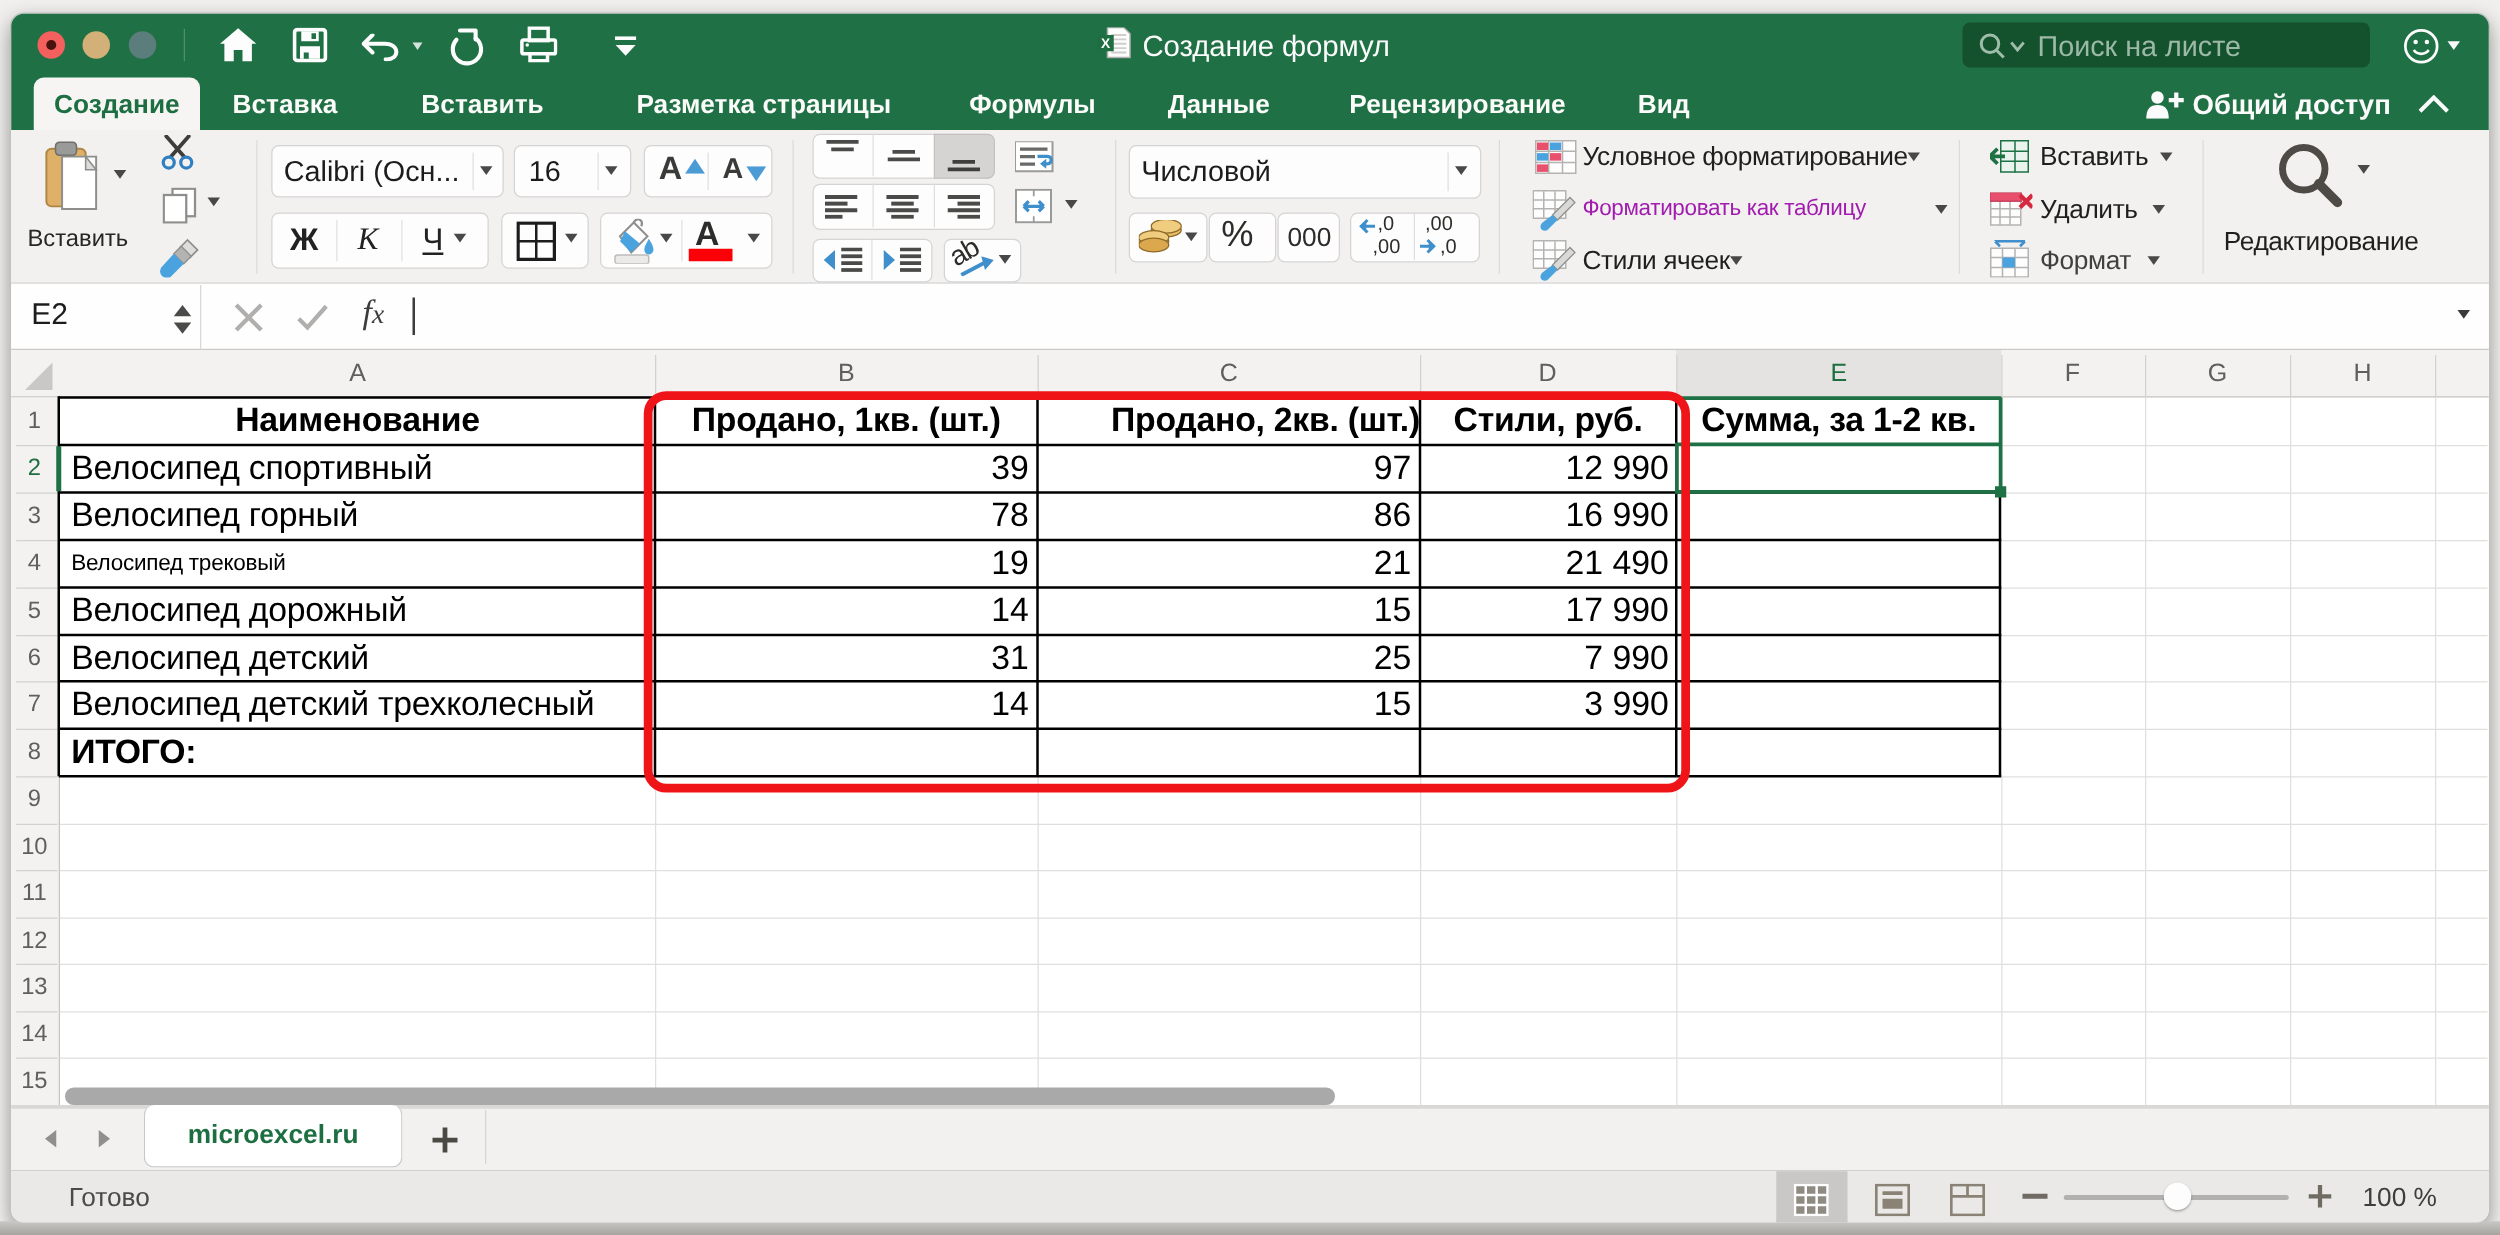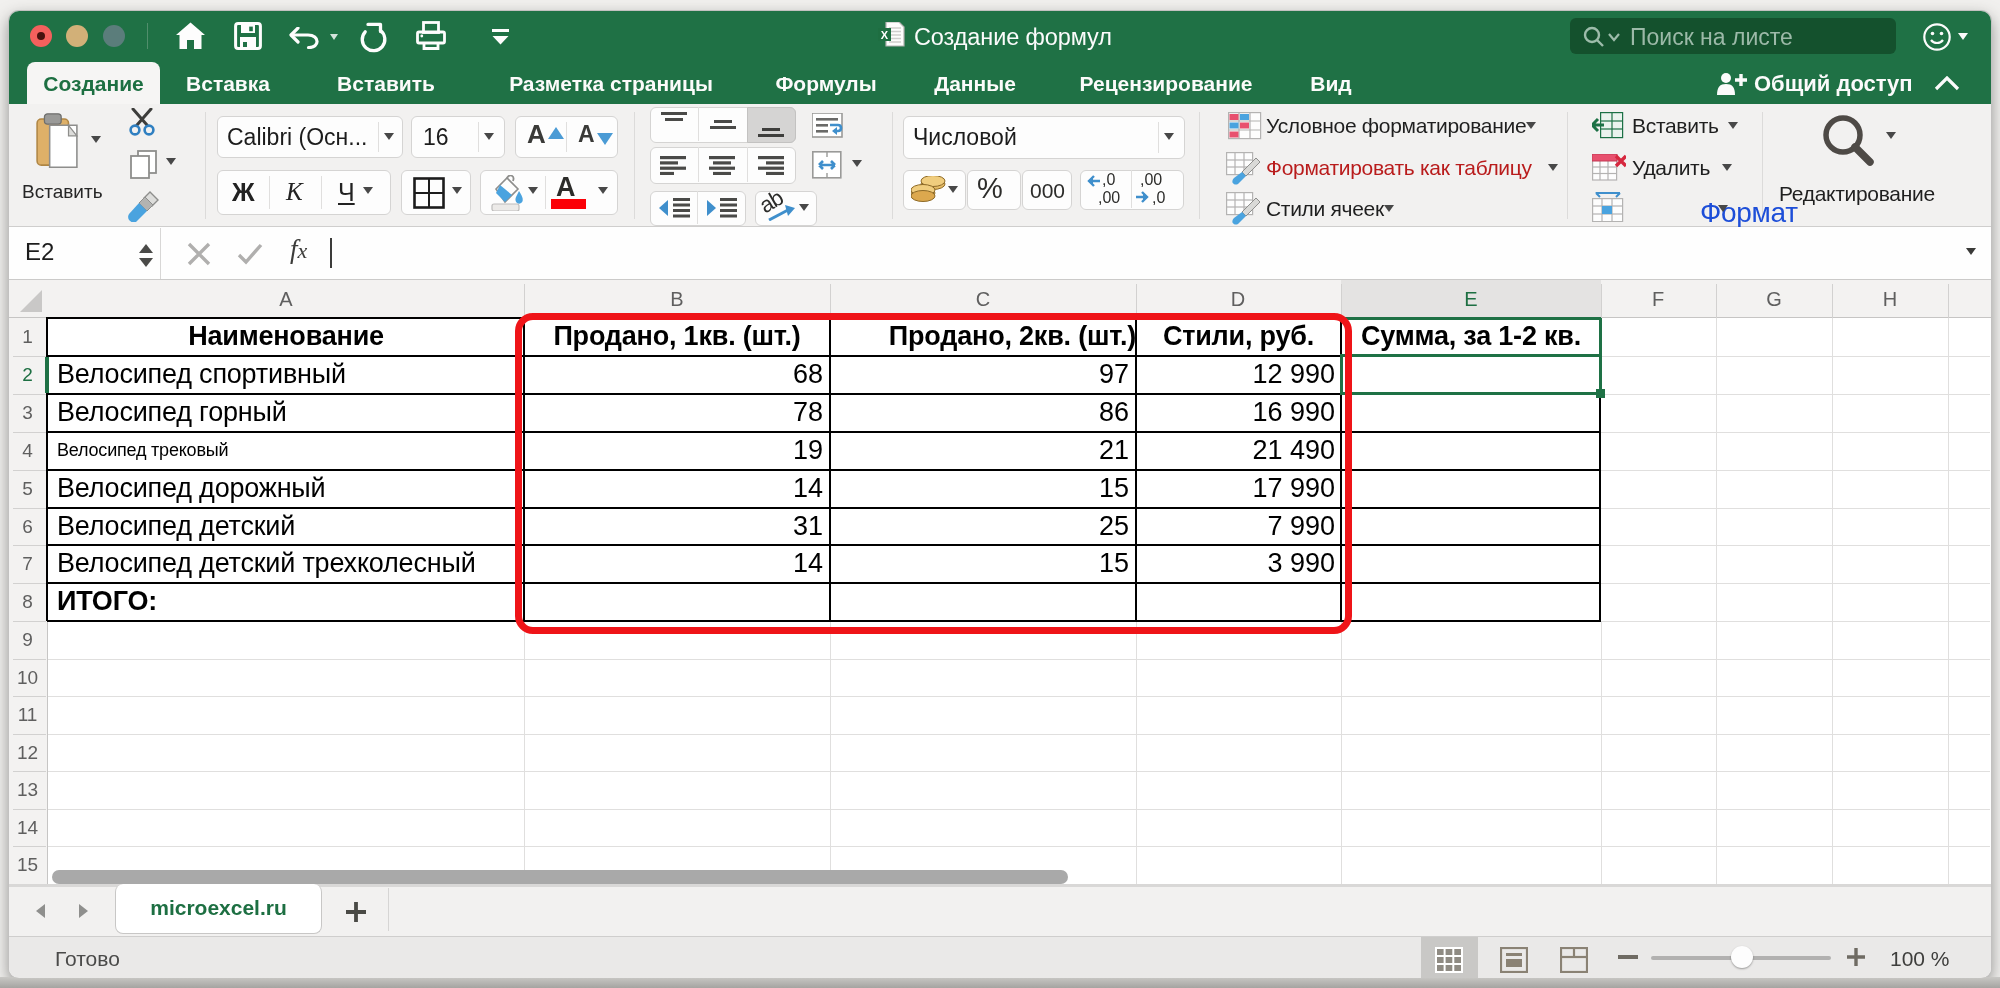--- a/index.html
+++ b/index.html
@@ -297,21 +297,21 @@
     <g stroke="#b4b3b2" stroke-width="1.2" fill="#fdfdfd">
       <rect x="0.6" y="0.6" width="26" height="22"></rect>
       <line x1="0" y1="8" x2="27" y2="8"></line>
       <line x1="0" y1="15" x2="27" y2="15"></line>
       <line x1="9" y1="1" x2="9" y2="23"></line>
       <line x1="18" y1="1" x2="18" y2="23"></line>
     </g>
     <path d="M30 6 L16 20 L20 24 L34 10 Z" fill="#d9d9d7" stroke="#8e8e8c" stroke-width="1"></path>
     <path d="M16 20 L20 24 L12 32 C8 34 4 30 8 26 Z" fill="#4aa3df"></path>
   </svg>
-<div class="a" style="left:1266px;top:156px;font-size:21px;letter-spacing:-0.3px;color:#b91c1c">Форматировать как таблицу</div>
+<div class="a" style="left:1266px;top:156px;font-size:18px;letter-spacing:-0.3px;color:#a21caf">Форматировать как таблицу</div>
 <div class="caret a" style="left:1548px;top:164px;border-left-width:5px;border-right-width:5px;border-top-width:7px"></div>
 <svg class="a" style="left:1226px;top:192px" width="36" height="34" viewBox="0 0 36 34">
     <g stroke="#b4b3b2" stroke-width="1.2" fill="#fdfdfd">
       <rect x="0.6" y="0.6" width="26" height="22"></rect>
       <line x1="0" y1="8" x2="27" y2="8"></line>
       <line x1="0" y1="15" x2="27" y2="15"></line>
       <line x1="9" y1="1" x2="9" y2="23"></line>
       <line x1="18" y1="1" x2="18" y2="23"></line>
     </g>
     <path d="M30 6 L16 20 L20 24 L34 10 Z" fill="#d9d9d7" stroke="#8e8e8c" stroke-width="1"></path>
@@ -347,21 +347,21 @@
     <path d="M4 1 H28 M4 1 L8 5 M4 1 L8 -3 M28 1 L24 5" stroke="#3f8fcc" stroke-width="2" fill="none"></path>
     <g stroke="#b4b3b2" stroke-width="1.2" fill="#fdfdfd">
       <rect x="0.6" y="6.6" width="30" height="23"></rect>
       <line x1="0" y1="14" x2="31" y2="14"></line>
       <line x1="0" y1="22" x2="31" y2="22"></line>
       <line x1="10" y1="7" x2="10" y2="30"></line>
       <line x1="20" y1="7" x2="20" y2="30"></line>
     </g>
     <rect x="10" y="14" width="10" height="8" fill="#4aa3df"></rect>
   </svg>
-<div class="a" style="left:1700px;top:197px;font-size:28px;letter-spacing:-0.3px;color:#1d4ed8">Формат</div>
+<div class="a" style="left:1632px;top:197px;font-size:21px;letter-spacing:-0.3px;color:#404040">Формат</div>
 <div class="caret a" style="left:1718px;top:205px;border-left-width:5px;border-right-width:5px;border-top-width:7px"></div>
 <svg class="a" style="left:1818px;top:110px" width="60" height="60" viewBox="0 0 60 60">
     <circle cx="25" cy="25" r="17" fill="none" stroke="#4e4a46" stroke-width="5.5"></circle>
     <line x1="37" y1="37" x2="52" y2="52" stroke="#4e4a46" stroke-width="7.5" stroke-linecap="round"></line>
   </svg>
 <div class="caret a" style="left:1886px;top:132px;border-left-width:5px;border-right-width:5px;border-top-width:7px"></div>
 <div class="a" style="left:1779px;top:182px;font-size:21px;letter-spacing:-0.3px;color:#1f1f1f">Редактирование</div>
 <div class="a" style="left:9px;top:227px;width:1982px;height:53px;background:#fefefe;border-bottom:1px solid #cbcac9"></div>
 <div class="a" style="left:25px;top:238px;font-size:24px;color:#1c1c1c">E2</div>
 <svg class="a" style="left:138px;top:244px" width="16" height="24" viewBox="0 0 16 24">
@@ -487,21 +487,21 @@
 <div class="a" style="left:830px;width:306px;text-align:right;top:318px;height:38px;line-height:37px;font-size:27px;font-weight:700;letter-spacing:-0.2px;white-space:nowrap">Продано, 2кв. (шт.)</div>
 <div class="a" style="left:1136px;width:205px;text-align:center;top:318px;height:38px;line-height:37px;font-size:27px;font-weight:700;letter-spacing:-0.2px;white-space:nowrap">Стили, руб.</div>
 <div class="a" style="left:1341px;width:260px;text-align:center;top:318px;height:38px;line-height:37px;font-size:27px;font-weight:700;letter-spacing:-0.2px;white-space:nowrap">Сумма, за 1-2 кв.</div>
 <div class="a" style="left:57px;top:356px;height:38px;line-height:37px;font-size:27px;font-weight:400;letter-spacing:-0.2px;white-space:nowrap">Велосипед спортивный</div>
 <div class="a" style="left:57px;top:394px;height:38px;line-height:37px;font-size:27px;font-weight:400;letter-spacing:-0.2px;white-space:nowrap">Велосипед горный</div>
 <div class="a" style="left:57px;top:432px;height:38px;line-height:37px;font-size:18px;font-weight:400;letter-spacing:-0.2px;white-space:nowrap">Велосипед трековый</div>
 <div class="a" style="left:57px;top:470px;height:38px;line-height:37px;font-size:27px;font-weight:400;letter-spacing:-0.2px;white-space:nowrap">Велосипед дорожный</div>
 <div class="a" style="left:57px;top:508px;height:38px;line-height:37px;font-size:27px;font-weight:400;letter-spacing:-0.2px;white-space:nowrap">Велосипед детский</div>
 <div class="a" style="left:57px;top:545px;height:38px;line-height:37px;font-size:27px;font-weight:400;letter-spacing:-0.2px;white-space:nowrap">Велосипед детский трехколесный</div>
 <div class="a" style="left:57px;top:583px;height:38px;line-height:37px;font-size:27px;font-weight:700;letter-spacing:-0.2px;white-space:nowrap">ИТОГО:</div>
-<div class="a" style="left:423px;width:400px;text-align:right;top:356px;height:38px;line-height:37px;font-size:27px;font-weight:400;letter-spacing:0px;white-space:nowrap">68</div>
+<div class="a" style="left:423px;width:400px;text-align:right;top:356px;height:38px;line-height:37px;font-size:27px;font-weight:400;letter-spacing:0px;white-space:nowrap">39</div>
 <div class="a" style="left:729px;width:400px;text-align:right;top:356px;height:38px;line-height:37px;font-size:27px;font-weight:400;letter-spacing:0px;white-space:nowrap">97</div>
 <div class="a" style="left:935px;width:400px;text-align:right;top:356px;height:38px;line-height:37px;font-size:27px;font-weight:400;letter-spacing:0px;white-space:nowrap">12 990</div>
 <div class="a" style="left:423px;width:400px;text-align:right;top:394px;height:38px;line-height:37px;font-size:27px;font-weight:400;letter-spacing:0px;white-space:nowrap">78</div>
 <div class="a" style="left:729px;width:400px;text-align:right;top:394px;height:38px;line-height:37px;font-size:27px;font-weight:400;letter-spacing:0px;white-space:nowrap">86</div>
 <div class="a" style="left:935px;width:400px;text-align:right;top:394px;height:38px;line-height:37px;font-size:27px;font-weight:400;letter-spacing:0px;white-space:nowrap">16 990</div>
 <div class="a" style="left:423px;width:400px;text-align:right;top:432px;height:38px;line-height:37px;font-size:27px;font-weight:400;letter-spacing:0px;white-space:nowrap">19</div>
 <div class="a" style="left:729px;width:400px;text-align:right;top:432px;height:38px;line-height:37px;font-size:27px;font-weight:400;letter-spacing:0px;white-space:nowrap">21</div>
 <div class="a" style="left:935px;width:400px;text-align:right;top:432px;height:38px;line-height:37px;font-size:27px;font-weight:400;letter-spacing:0px;white-space:nowrap">21 490</div>
 <div class="a" style="left:423px;width:400px;text-align:right;top:470px;height:38px;line-height:37px;font-size:27px;font-weight:400;letter-spacing:0px;white-space:nowrap">14</div>
 <div class="a" style="left:729px;width:400px;text-align:right;top:470px;height:38px;line-height:37px;font-size:27px;font-weight:400;letter-spacing:0px;white-space:nowrap">15</div>

